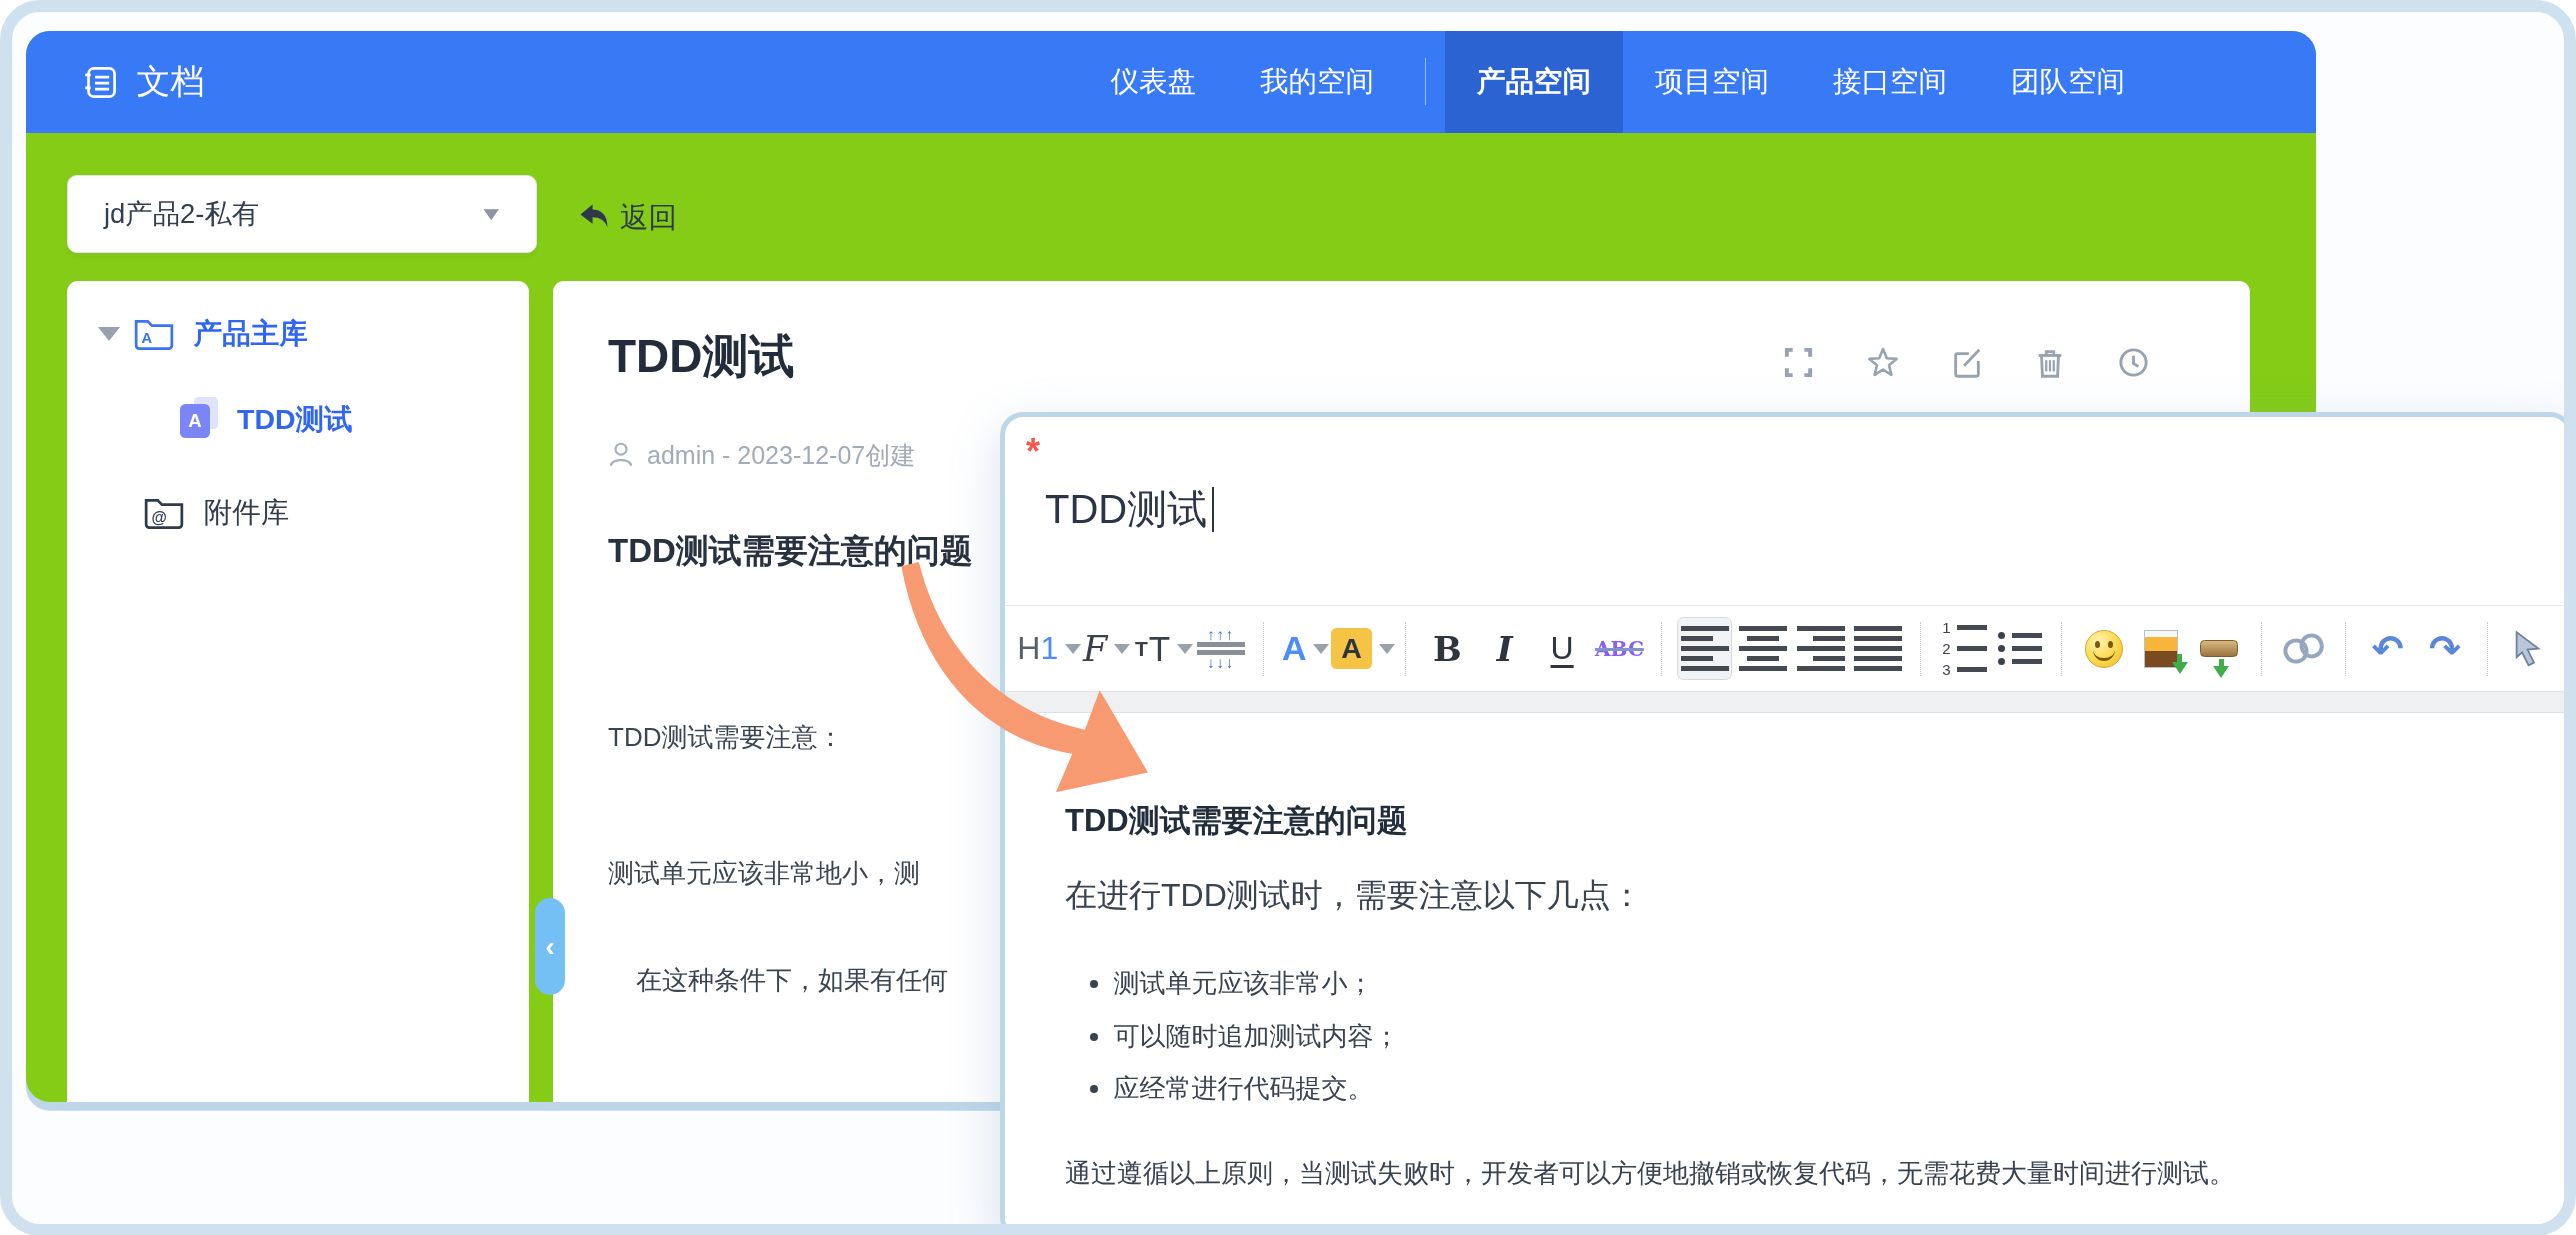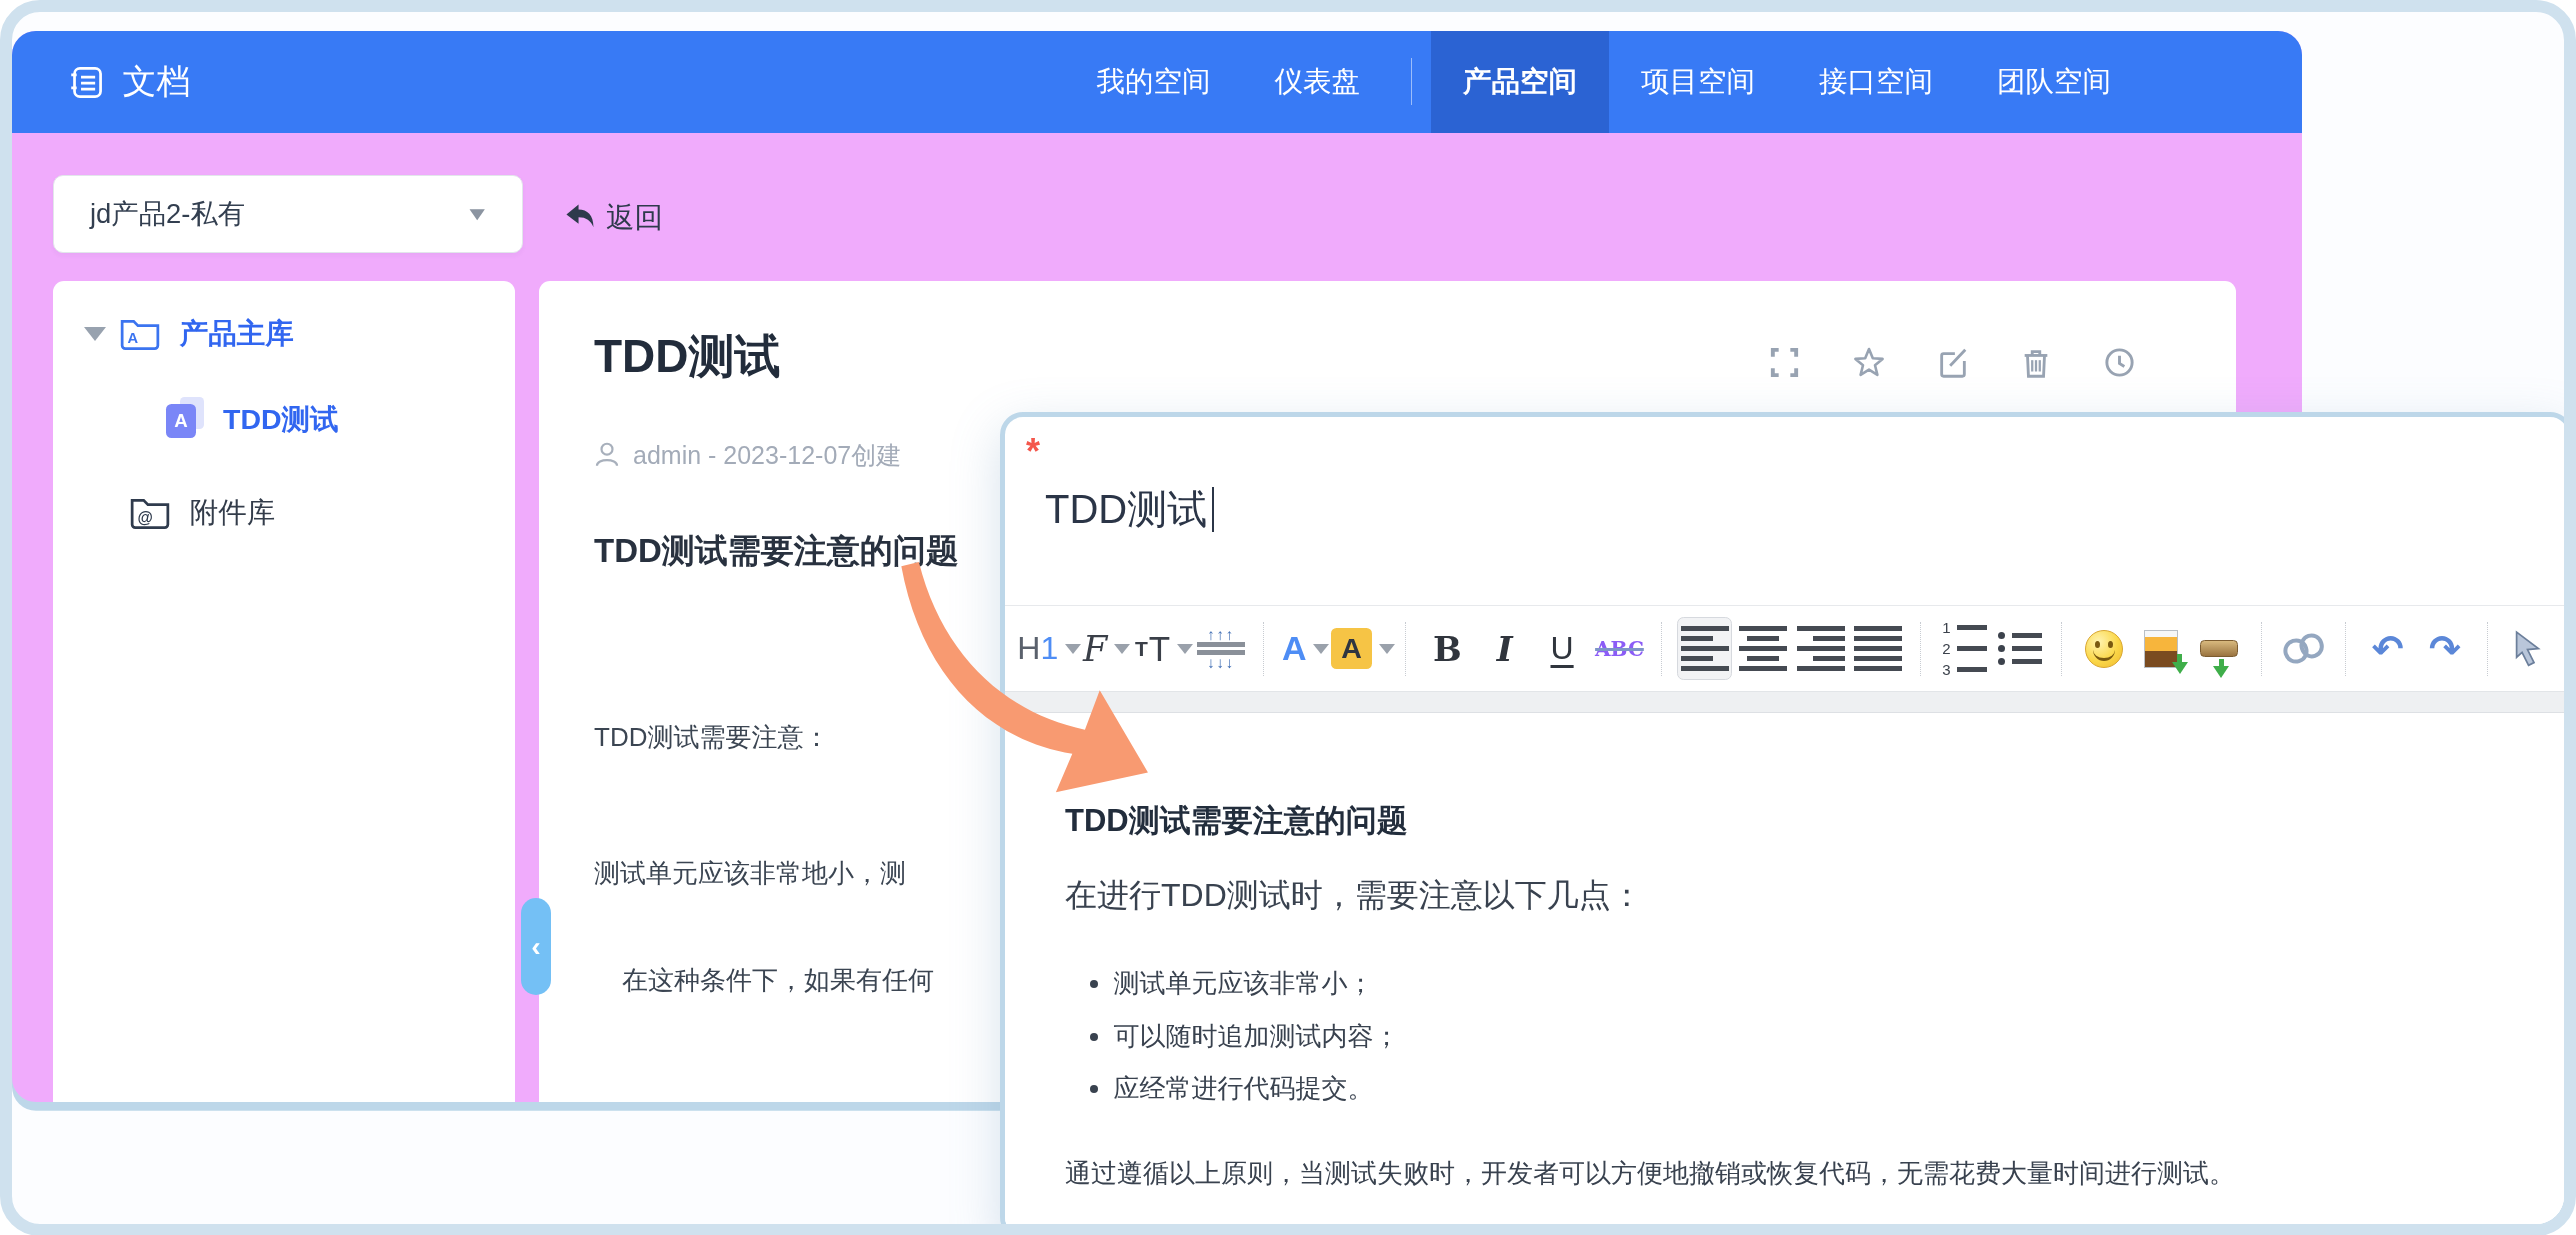--- a/index.html
+++ b/index.html
@@ -5,21 +5,21 @@
   html,body{margin:0;padding:0;}
   body{
     width:2576px;height:1236px;position:relative;overflow:hidden;
     background:#ffffff;
     font-family:"Liberation Sans","DejaVu Sans",sans-serif;
     -webkit-font-smoothing:antialiased;
   }
   .frame{position:absolute;inset:0;border:12px solid #cfe1ee;border-radius:40px;background:#fcfdff;overflow:hidden;}
 
   
-  .app-window{position:absolute;left:0;top:18.7px;width:2290px;height:1071px;background:#f0abfc;
+  .app-window{position:absolute;left:14px;top:18.7px;width:2290px;height:1071px;background:#84cc16;
     border-radius:24px;overflow:hidden;box-shadow:0 8.8px 0 #bdd7e9;}
   .topbar{position:absolute;top:0;left:0;right:0;height:102px;background:#387af5;display:flex;align-items:center;}
   .brand{margin-left:56px;display:flex;align-items:center;gap:16.5px;color:#ffffff;font-size:34px;font-weight:500;}
   .nav{margin-left:auto;margin-right:159px;display:flex;align-items:center;height:100%;font-size:28.5px;color:#ffffff;}
   .nav-item{padding:0 32px;height:100%;display:flex;align-items:center;cursor:pointer;}
   .nav-item.active{background:#2b63d3;font-weight:bold;}
   .nav-divider{width:1.6px;height:47px;background:rgba(255,255,255,.5);margin:0 18.7px;}
 
   
   .lib-select{position:absolute;left:41px;top:144px;width:470px;height:78px;background:#fff;
@@ -142,22 +142,22 @@
           <rect x="12" y="10" width="48" height="52" rx="10" fill="none" stroke="#ffffff" stroke-width="5"></rect>
           <line x1="24" y1="26" x2="50" y2="26" stroke="#ffffff" stroke-width="5"></line>
           <line x1="24" y1="37" x2="50" y2="37" stroke="#ffffff" stroke-width="5"></line>
           <line x1="24" y1="48" x2="50" y2="48" stroke="#ffffff" stroke-width="5"></line>
           <line x1="6" y1="22" x2="16" y2="22" stroke="#ffffff" stroke-width="5"></line>
           <line x1="6" y1="46" x2="16" y2="46" stroke="#ffffff" stroke-width="5"></line>
         </svg>
         <span>文档</span>
       </div>
       <div class="nav">
+        <span class="nav-item">仪表盘</span>
         <span class="nav-item">我的空间</span>
-        <span class="nav-item">仪表盘</span>
         <span class="nav-divider"></span>
         <span class="nav-item active">产品空间</span>
         <span class="nav-item">项目空间</span>
         <span class="nav-item">接口空间</span>
         <span class="nav-item">团队空间</span>
       </div>
     </div>
 
     <div class="lib-select">
       <span>jd产品2-私有</span>

